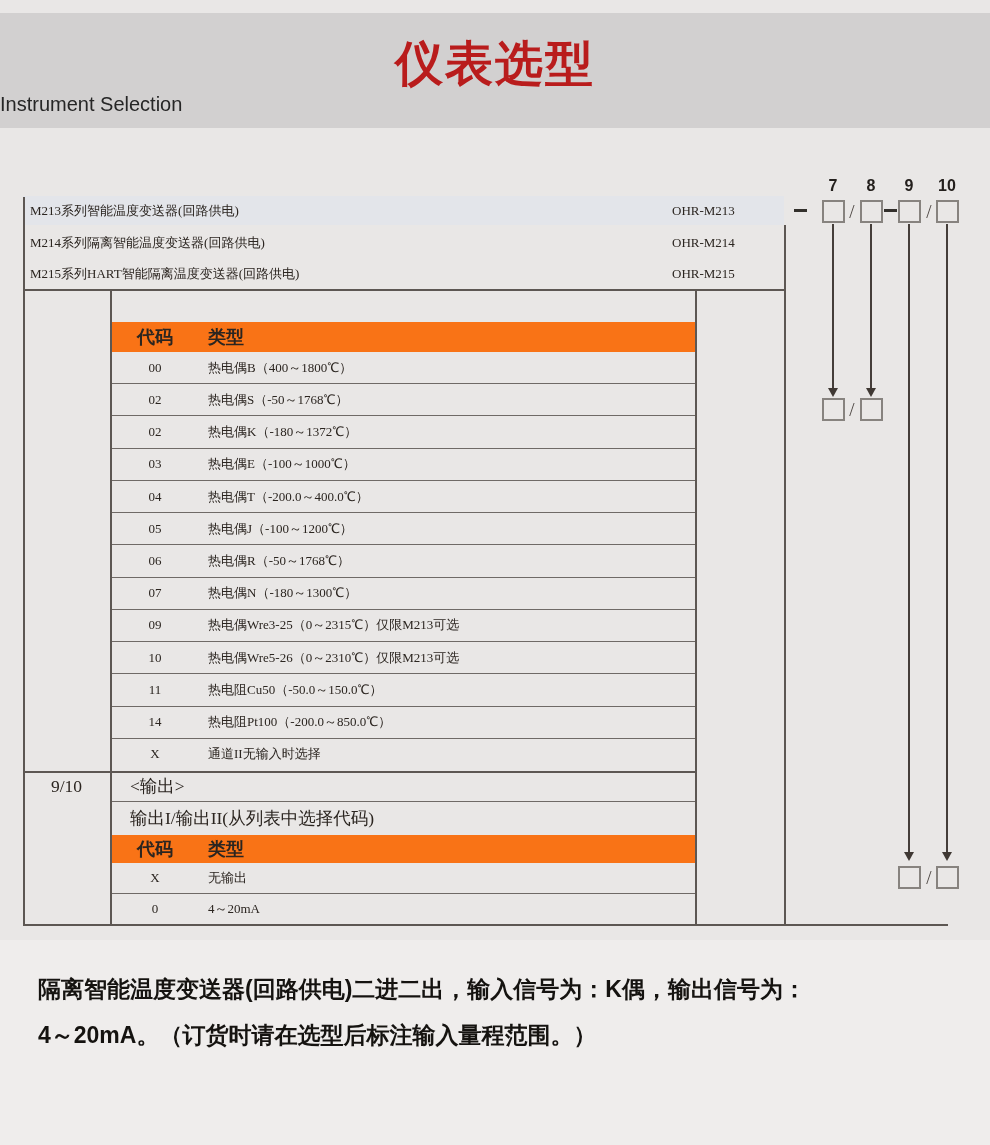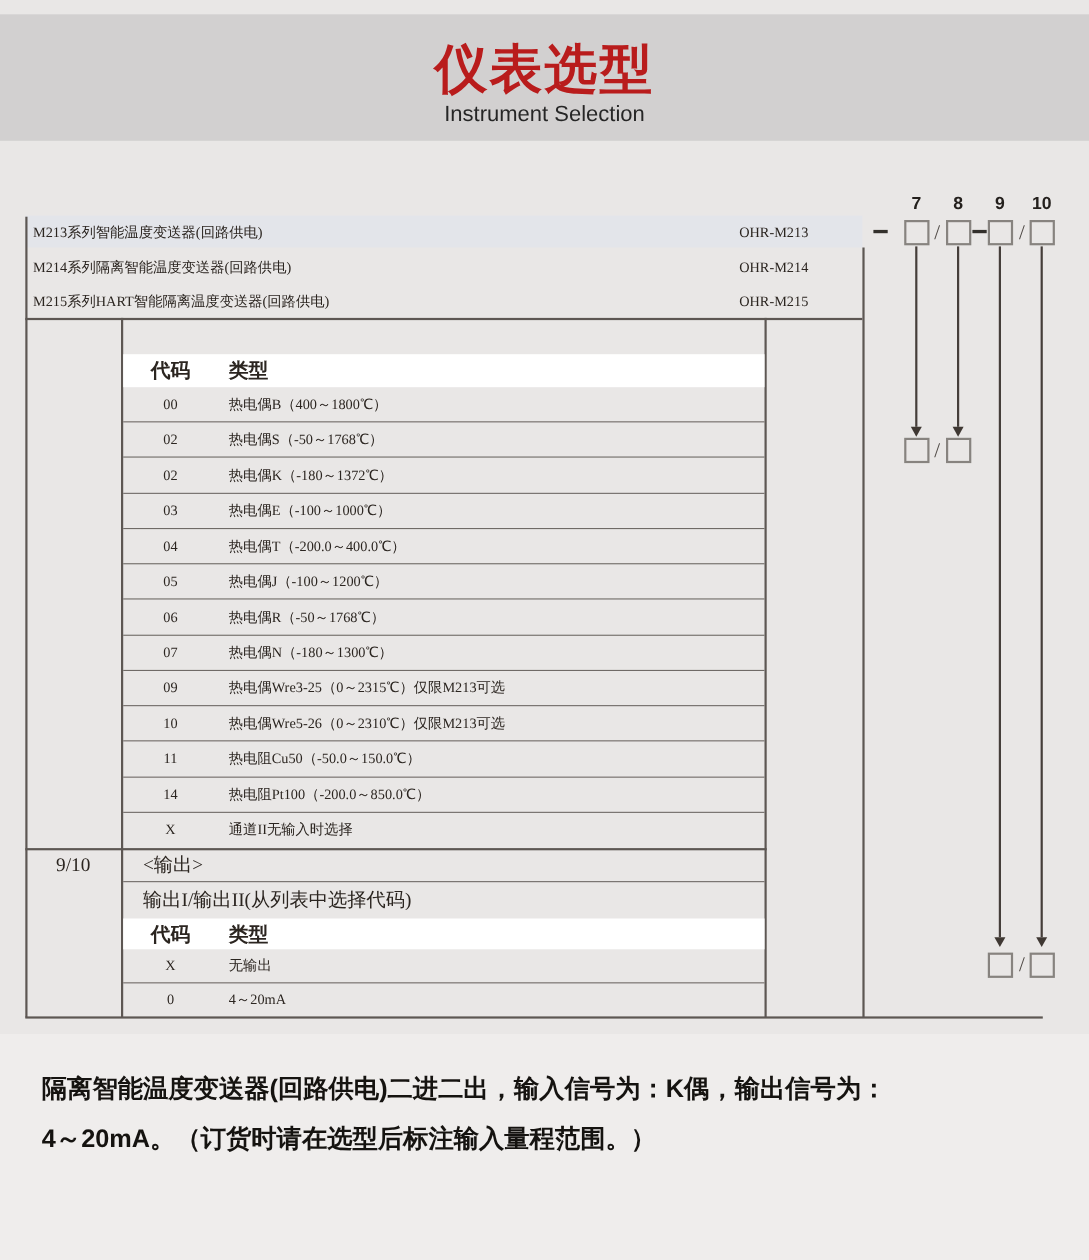--- a/index.html
+++ b/index.html
@@ -12,42 +12,42 @@
     overflow:hidden;
   }
   
   .title-band{position:absolute;left:0;top:13px;width:990px;height:115px;background:#d2d0d0;}
   .page-title{
     position:absolute;left:0;top:38px;width:990px;text-align:center;
     font-family:"Liberation Sans", sans-serif;font-weight:bold;
     font-size:48px;line-height:52px;color:#b91c1c;letter-spacing:2px;
   }
   .page-subtitle{
-    position:absolute;left:0;top:92px;width:990px;text-align:center;
+    position:absolute;left:0;top:92px;width:990px;text-align:left;
     font-family:"Liberation Sans", sans-serif;font-size:20px;line-height:24px;color:#262626;
   }
   
   .series-row{position:absolute;left:23px;width:761px;height:31px;line-height:31px;
     font-size:13px;font-weight:normal;white-space:nowrap;}
   .series-row.hl{background:#e3e5ea;height:29px;line-height:29px;}
   .series-name{position:absolute;left:7px;}
   .series-model{position:absolute;left:649px;}
   
   .ln{position:absolute;background:#5d5753;}
   
   .cbox{position:absolute;width:19px;height:19px;border:2px solid #87837f;background:transparent;}
   .dash{position:absolute;width:13px;height:3px;background:#33302c;}
   .slash{position:absolute;transform:translateX(-50%);font-size:19px;line-height:23px;color:#4e4844;}
   .posnum{position:absolute;transform:translateX(-50%);top:177px;
     font-family:"Liberation Sans", sans-serif;font-size:16px;font-weight:600;color:#24201d;}
   .aline{position:absolute;width:2px;background:#453e3a;}
   .ahead{position:absolute;width:0;height:0;border-left:5px solid transparent;
     border-right:5px solid transparent;border-top:9px solid #3f3833;}
   
-  .hdr-band{position:absolute;left:112px;width:583px;height:30px;background:#ffffff;
+  .hdr-band{position:absolute;left:112px;width:583px;height:30px;background:#f97316;
     display:flex;align-items:center;font-weight:bold;font-size:18px;}
   .hdr-band .c-code{width:86px;text-align:center;}
   .hdr-band .c-type{padding-left:10px;}
   .rows-wrap{position:absolute;left:112px;width:583px;display:flex;flex-direction:column;}
   .trow{flex:1;display:flex;align-items:center;font-size:13px;}
   .trow + .trow{border-top:1px solid #6f6a66;}
   .trow .c-code{width:86px;text-align:center;flex:none;}
   .trow .c-type{padding-left:10px;white-space:nowrap;}
   .out-line{position:absolute;left:112px;width:583px;font-size:17.5px;
     display:flex;align-items:center;padding-left:18px;box-sizing:border-box;}

